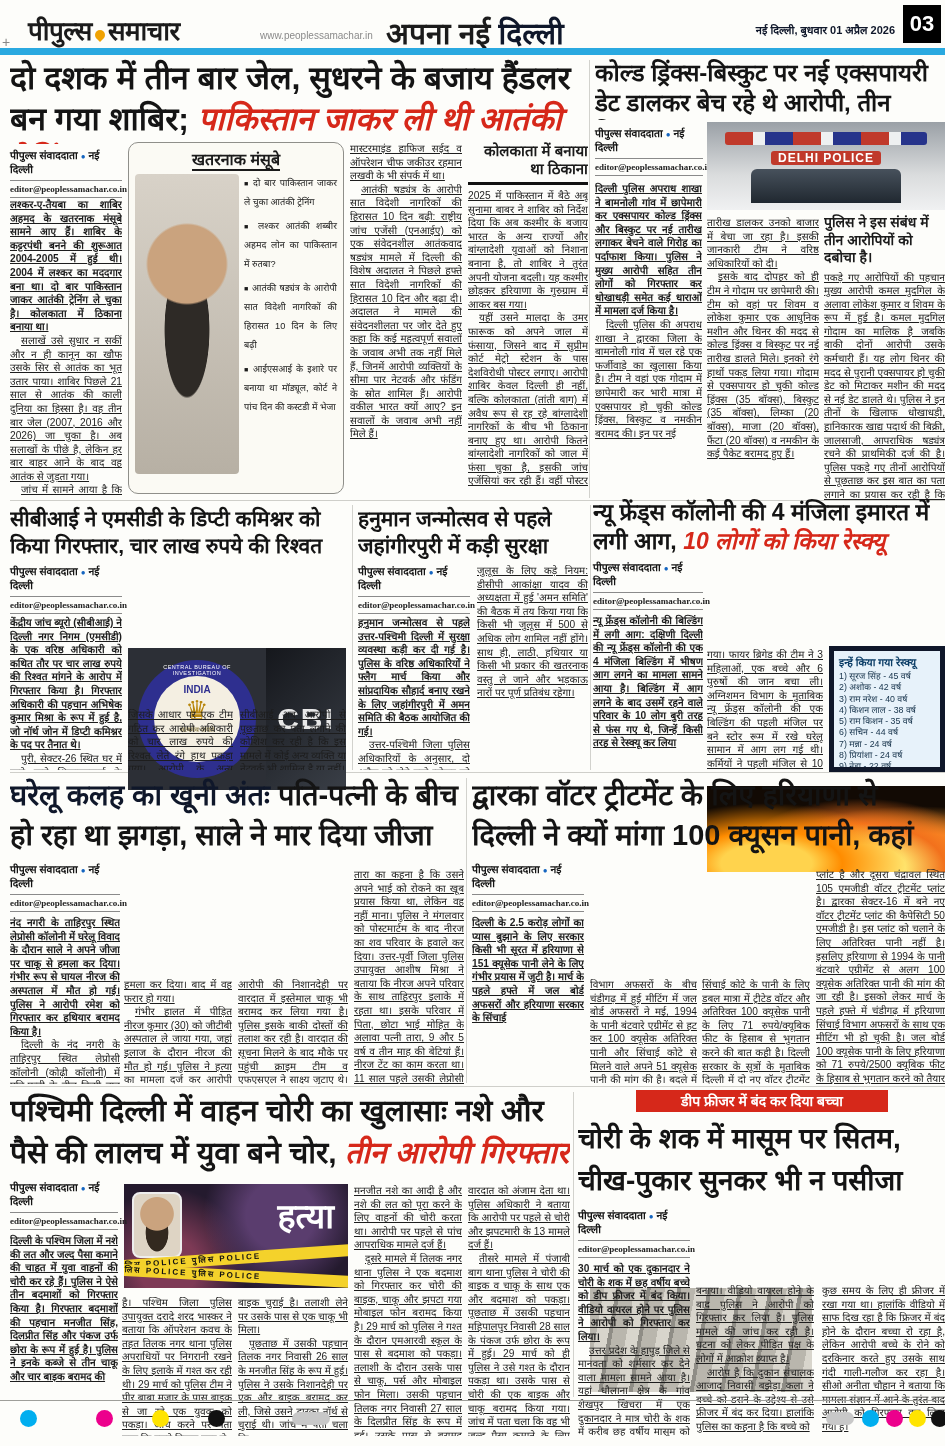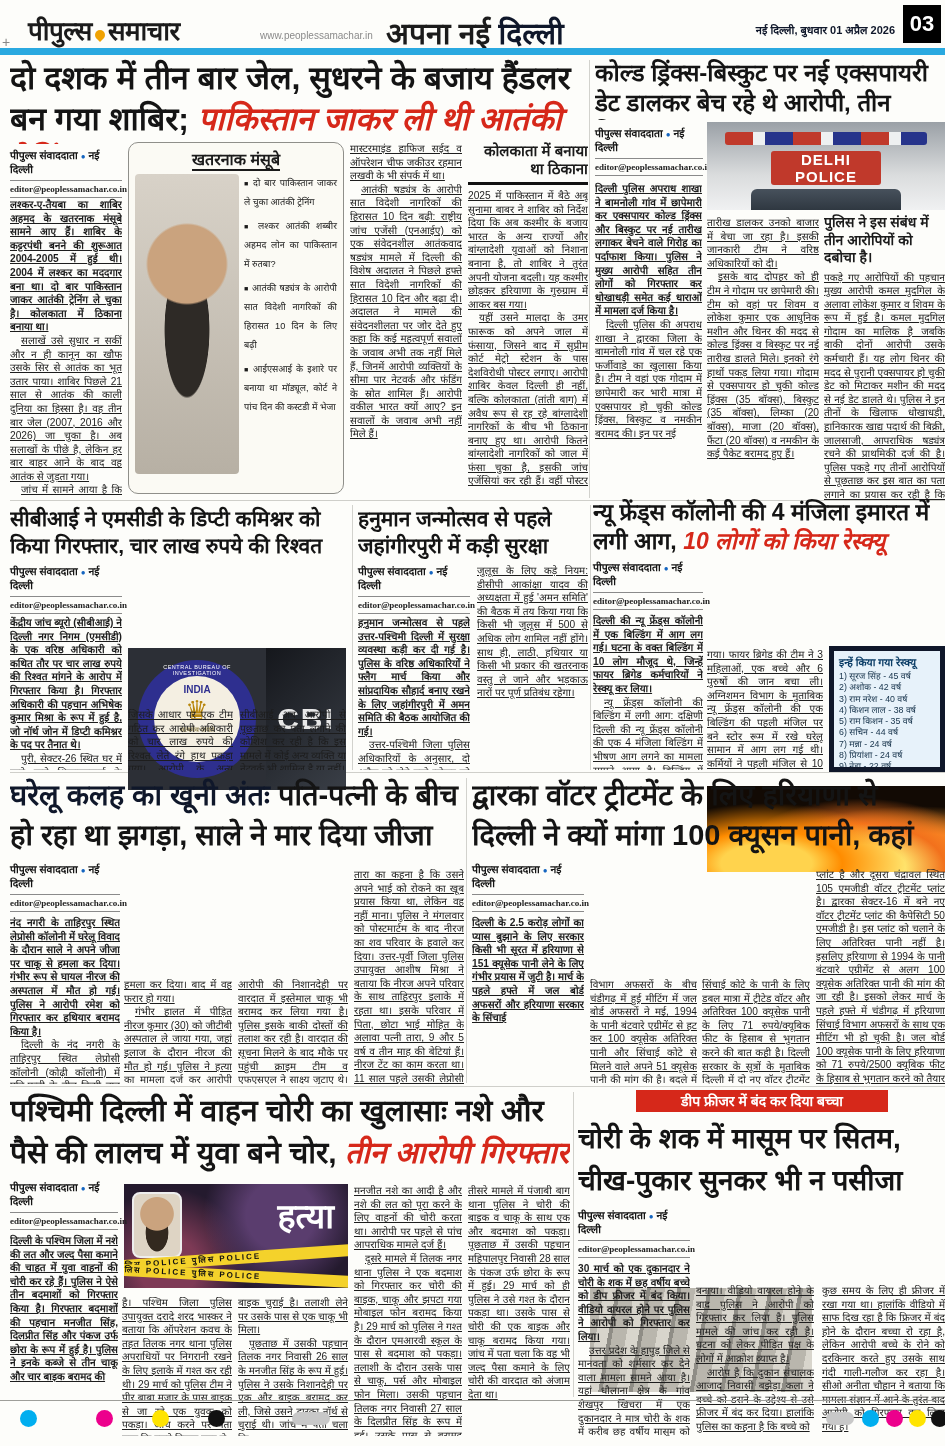--- a/index.html
+++ b/index.html
@@ -109,21 +109,21 @@
       </div>
   </div>
 
   <div class="abs hl" style="left:595px;top:58px;width:350px;height:62px;font-size:24px;line-height:30px;">कोल्ड ड्रिंक्स-बिस्कुट पर नई एक्सपायरी डेट डालकर बेच रहे थे आरोपी, तीन गिरफ्तार</div>
   <div class="abs" style="left:595px;top:126px;width:108px;">
     <div class="byline"><span>पीपुल्स संवाददाता</span> <span class="dot">●</span> <span>नई दिल्ली</span></div>
     <div class="email">editor@peoplessamachar.co.in</div>
   </div>
   <div class="abs photo" style="left:707px;top:122px;width:238px;height:88px;background:linear-gradient(#9aa0a6,#dadcdd 60%,#f0f1f2);">
     <div style="height:13px;margin:10px 18px 0 18px;border-radius:3px;background:repeating-linear-gradient(90deg,#c0392b 0 28px,#eef0f1 28px 40px,#27348b 40px 68px);"></div>
-    <div style="margin:6px auto 0 auto;width:110px;background:#c0392b;color:#fff;font-weight:bold;font-size:15px;text-align:center;border-radius:3px;letter-spacing:1px;">DELHI POLICE</div>
+    <div style="margin:6px auto 0 auto;width:110px;background:#c0392b;color:#fff;font-weight:bold;font-size:12px;text-align:center;border-radius:3px;letter-spacing:1px;">DELHI POLICE</div>
     <div style="margin:4px auto 0 auto;width:150px;height:34px;background:linear-gradient(#47515c,#202830);border-radius:6px 6px 0 0;"></div>
   </div>
   <div class="abs col lead" style="left:595px;top:182px;width:107px;height:318px;">
       <p>दिल्ली पुलिस अपराध शाखा ने बामनोली गांव में छापेमारी कर एक्सपायर कोल्ड ड्रिंक्स और बिस्कुट पर नई तारीख लगाकर बेचने वाले गिरोह का पर्दाफाश किया। पुलिस ने मुख्य आरोपी सहित तीन लोगों को गिरफ्तार कर धोखाधड़ी समेत कई धाराओं में मामला दर्ज किया है।</p>
       <p>दिल्ली पुलिस की अपराध शाखा ने द्वारका जिला के बामनोली गांव में चल रहे एक फर्जीवाड़े का खुलासा किया है। टीम ने वहां एक गोदाम में छापेमारी कर भारी मात्रा में एक्सपायर हो चुकी कोल्ड ड्रिंक्स, बिस्कुट व नमकीन बरामद की। इन पर नई</p>
     </div>
   <div class="abs col" style="left:707px;top:216px;width:112px;height:284px;">
       <p>तारीख डालकर उनको बाजार में बेचा जा रहा है। इसकी जानकारी टीम ने वरिष्ठ अधिकारियों को दी।</p>
       <p>इसके बाद दोपहर को ही टीम ने गोदाम पर छापेमारी की। टीम को वहां पर शिवम व लोकेश कुमार एक आधुनिक मशीन और थिनर की मदद से कोल्ड ड्रिंक्स व बिस्कुट पर नई तारीख डालते मिले। इनको रंगे हाथों पकड़ लिया गया। गोदाम से एक्सपायर हो चुकी कोल्ड ड्रिंक्स (35 बॉक्स), बिस्कुट (35 बॉक्स), लिम्का (20 बॉक्स), माजा (20 बॉक्स), फैंटा (20 बॉक्स) व नमकीन के कई पैकेट बरामद हुए हैं।</p>
     </div>
@@ -179,21 +179,20 @@
     </div>
 
   <div class="abs hl" style="left:593px;top:498px;width:352px;height:58px;font-size:23px;line-height:29px;">
     <span>न्यू फ्रेंड्स कॉलोनी की 4 मंजिला इमारत में लगी आग, </span><span class="redit">10 लोगों को किया रेस्क्यू</span>
   </div>
   <div class="abs" style="left:593px;top:560px;width:110px;">
     <div class="byline"><span>पीपुल्स संवाददाता</span> <span class="dot">●</span> <span>नई दिल्ली</span></div>
     <div class="email">editor@peoplessamachar.co.in</div>
   </div>
   <div class="abs col lead" style="left:593px;top:614px;width:110px;height:156px;">
-      <p>दिल्ली की न्यू फ्रेंड्स कॉलोनी में एक बिल्डिंग में आग लग गई। घटना के वक्त बिल्डिंग में 10 लोग मौजूद थे, जिन्हें फायर ब्रिगेड कर्मचारियों ने रेस्क्यू कर लिया।</p>
       <p>न्यू फ्रेंड्स कॉलोनी की बिल्डिंग में लगी आग: दक्षिणी दिल्ली की न्यू फ्रेंड्स कॉलोनी की एक 4 मंजिला बिल्डिंग में भीषण आग लगने का मामला सामने आया है। बिल्डिंग में आग लगने के बाद उसमें रहने वाले परिवार के 10 लोग बुरी तरह से फंस गए थे, जिन्हें किसी तरह से रेस्क्यू कर लिया</p>
     </div>
   <div class="abs photo" style="left:707px;top:556px;width:238px;height:86px;background:
          radial-gradient(ellipse at 25% 90%, #ffd34d 0 18%, #ff8c00 30%, transparent 55%),
          radial-gradient(ellipse at 65% 95%, #ffe36b 0 20%, #f2711c 38%, transparent 60%),
          radial-gradient(ellipse at 88% 80%, #ff9a2a 0 22%, transparent 50%),#120a04;"></div>
   <div class="abs col" style="left:707px;top:648px;width:116px;height:122px;">
       <p>गया। फायर ब्रिगेड की टीम ने 3 महिलाओं, एक बच्चे और 6 पुरुषों की जान बचा ली। अग्निशमन विभाग के मुताबिक न्यू फ्रेंड्स कॉलोनी की एक बिल्डिंग की पहली मंजिल पर बने स्टोर रूम में रखे घरेलू सामान में आग लग गई थी। कर्मियों ने पहली मंजिल से 10 लोगों (6 पुरुष, 3 महिलाएं और 1 बच्चे) को सुरक्षित बचा लिया।</p>
     </div>
   <div class="abs rescue" style="left:829px;top:646px;width:116px;height:126px;">
@@ -276,20 +275,21 @@
     </div>
   <div class="abs col" style="left:238px;top:1296px;width:110px;height:140px;">
       <p>बाइक चुराई है। तलाशी लेने पर उसके पास से एक चाकू भी मिला।</p>
       <p>पूछताछ में उसकी पहचान तिलक नगर निवासी 26 साल के मनजीत सिंह के रूप में हुई। पुलिस ने उसके निशानदेही पर एक और बाइक बरामद कर ली, जिसे उसने द्वारका नॉर्थ से चुराई थी। जांच में पता चला कि</p>
     </div>
   <div class="abs col" style="left:354px;top:1184px;width:108px;height:252px;">
       <p>मनजीत नशे का आदी है और नशे की लत को पूरा करने के लिए वाहनों की चोरी करता था। आरोपी पर पहले से पांच आपराधिक मामले दर्ज हैं।</p>
       <p>दूसरे मामले में तिलक नगर थाना पुलिस ने एक बदमाश को गिरफ्तार कर चोरी की बाइक, चाकू और झपटा गया मोबाइल फोन बरामद किया है। 29 मार्च को पुलिस ने गश्त के दौरान एमआरवी स्कूल के पास से बदमाश को पकड़ा। तलाशी के दौरान उसके पास से चाकू, पर्स और मोबाइल फोन मिला। उसकी पहचान तिलक नगर निवासी 27 साल के दिलप्रीत सिंह के रूप में हुई। उसके पास से बरामद एक बाइक तिलक नगर से चोरी की गई थी। पूछताछ में उसने बताया कि जल्द पैसा कमाने के लिए वह</p>
     </div>
   <div class="abs col" style="left:468px;top:1184px;width:102px;height:252px;">
+      <p>वारदात को अंजाम देता था। पुलिस अधिकारी ने बताया कि आरोपी पर पहले से चोरी और झपटमारी के 13 मामले दर्ज हैं।</p>
       <p>तीसरे मामले में पंजाबी बाग थाना पुलिस ने चोरी की बाइक व चाकू के साथ एक और बदमाश को पकड़ा। पूछताछ में उसकी पहचान महिपालपुर निवासी 28 साल के पंकज उर्फ छोरा के रूप में हुई। 29 मार्च को ही पुलिस ने उसे गश्त के दौरान पकड़ा था। उसके पास से चोरी की एक बाइक और चाकू बरामद किया गया। जांच में पता चला कि वह भी जल्द पैसा कमाने के लिए चोरी की वारदात को अंजाम देता था।</p>
     </div>
 
   <div class="abs kicker" style="left:636px;top:1090px;width:252px;height:22px;">डीप फ्रीजर में बंद कर दिया बच्चा</div>
   <div class="abs hl" style="left:578px;top:1118px;width:367px;height:84px;font-size:28px;line-height:42px;">चोरी के शक में मासूम पर सितम, चीख-पुकार सुनकर भी न पसीजा</div>
   <div class="abs" style="left:578px;top:1208px;width:112px;">
     <div class="byline"><span>पीपुल्स संवाददाता</span> <span class="dot">●</span> <span>नई दिल्ली</span></div>
     <div class="email">editor@peoplessamachar.co.in</div>
   </div>
   <div class="abs col lead" style="left:578px;top:1262px;width:112px;height:174px;">

